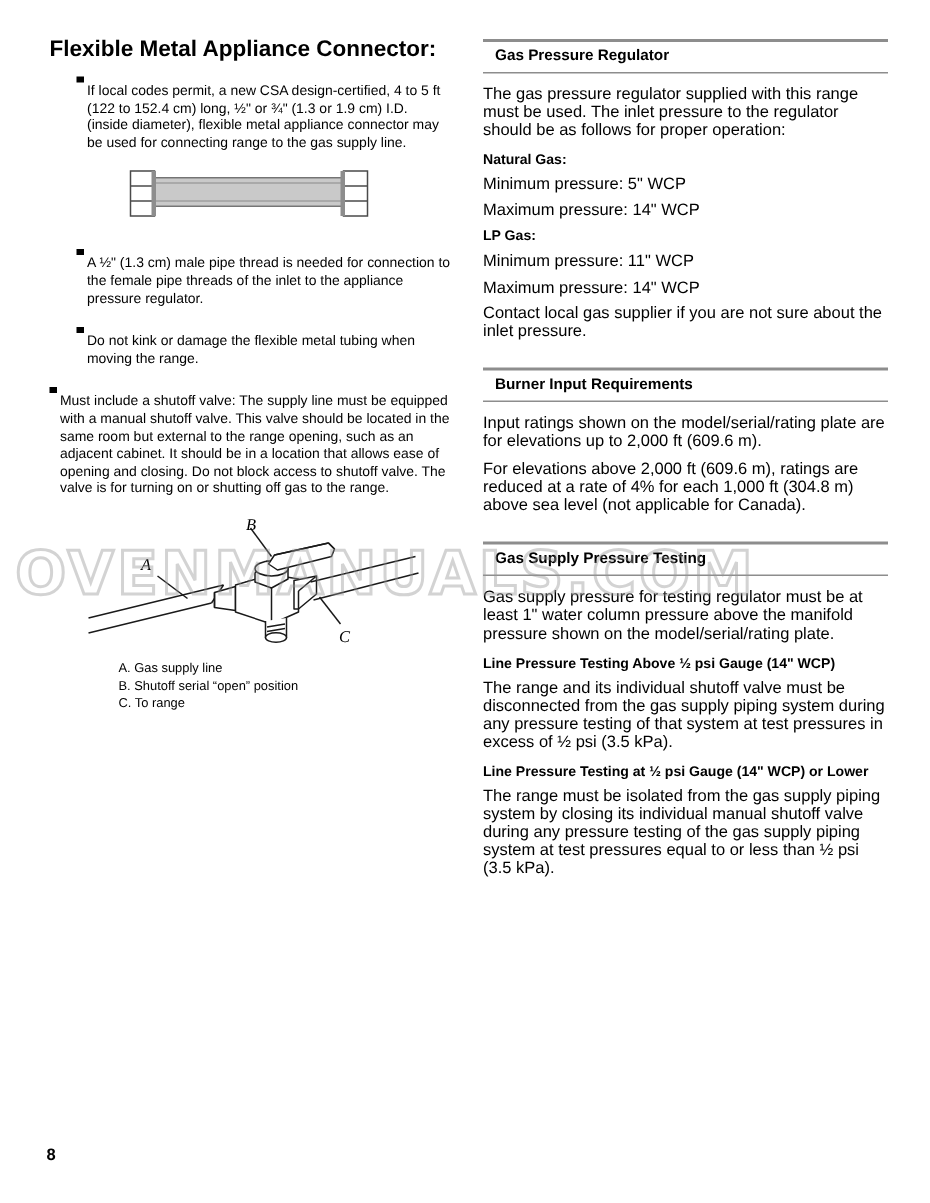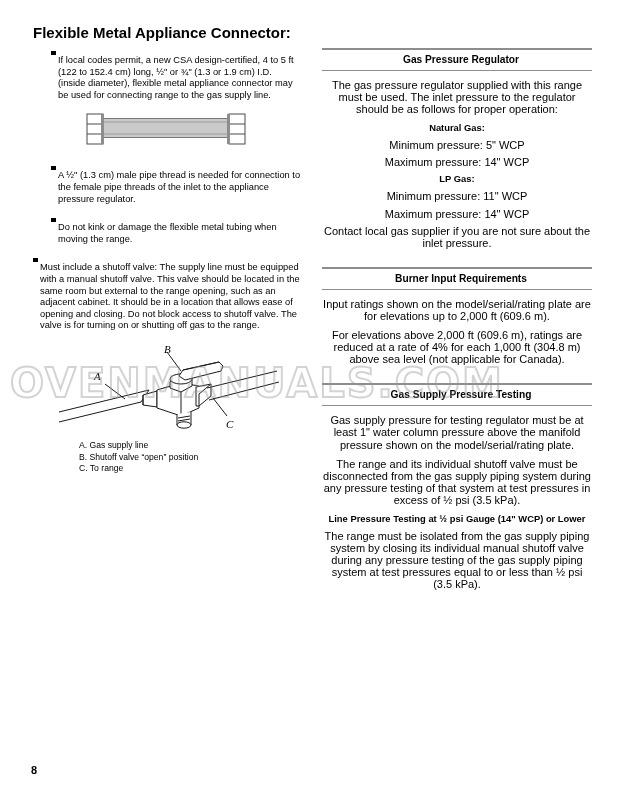--- a/index.html
+++ b/index.html
@@ -46,23 +46,22 @@
   
   .col-left {
     position: absolute;
     left: 33px;
     top: 27px;
     width: 268px;
   }
   .col-right {
     position: absolute;
     left: 322px;
-    top: 48px;
+    top: 26px;
     width: 270px;
-    text-align: center;
   }
 
   
   .lead-bold {
     font-size: 15px;
     font-weight: bold;
     line-height: 12px;
     margin: 0 0 8px 0;
   }
   .bullet-row {
@@ -256,21 +255,21 @@
 
           <line x1="172" y1="52" x2="186" y2="70"></line>
         </g>
         <text x="53" y="34" font-family="Liberation Serif, serif" font-style="italic" font-size="11" fill="#000">A</text>
         <text x="123" y="7" font-family="Liberation Serif, serif" font-style="italic" font-size="11" fill="#000">B</text>
         <text x="185" y="82" font-family="Liberation Serif, serif" font-style="italic" font-size="11" fill="#000">C</text>
       </svg>
     </div>
 
     <p class="legend">A. Gas supply line</p>
-    <p class="legend">B. Shutoff valve “open” position</p>
+    <p class="legend">B. Shutoff serial “open” position</p>
     <p class="legend">C. To range</p>
 
   </div>
 
   <div class="col-right">
 
     <div class="sect-head">Gas Pressure Regulator</div>
     <p class="para">The gas pressure regulator supplied with this range must be used. The inlet pressure to the regulator should be as follows for proper operation:</p>
     <p class="subhead">Natural Gas:</p>
     <p class="para tight">Minimum pressure: 5" WCP</p>
@@ -279,20 +278,21 @@
     <p class="para tight">Minimum pressure: 11" WCP</p>
     <p class="para tight">Maximum pressure: 14" WCP</p>
     <p class="para">Contact local gas supplier if you are not sure about the inlet pressure.</p>
 
     <div class="sect-head spaced">Burner Input Requirements</div>
     <p class="para">Input ratings shown on the model/serial/rating plate are for elevations up to 2,000 ft (609.6 m).</p>
     <p class="para">For elevations above 2,000 ft (609.6 m), ratings are reduced at a rate of 4% for each 1,000 ft (304.8 m) above sea level (not applicable for Canada).</p>
 
     <div class="sect-head spaced">Gas Supply Pressure Testing</div>
     <p class="para">Gas supply pressure for testing regulator must be at least 1" water column pressure above the manifold pressure shown on the model/serial/rating plate.</p>
+    <p class="subhead">Line Pressure Testing Above ½ psi Gauge (14" WCP)</p>
     <p class="para">The range and its individual shutoff valve must be disconnected from the gas supply piping system during any pressure testing of that system at test pressures in excess of ½ psi (3.5 kPa).</p>
     <p class="subhead">Line Pressure Testing at ½ psi Gauge (14" WCP) or Lower</p>
     <p class="para">The range must be isolated from the gas supply piping system by closing its individual manual shutoff valve during any pressure testing of the gas supply piping system at test pressures equal to or less than ½ psi (3.5 kPa).</p>
 
   </div>
 
   <div class="page-num">8</div>
 
 </div>
 

